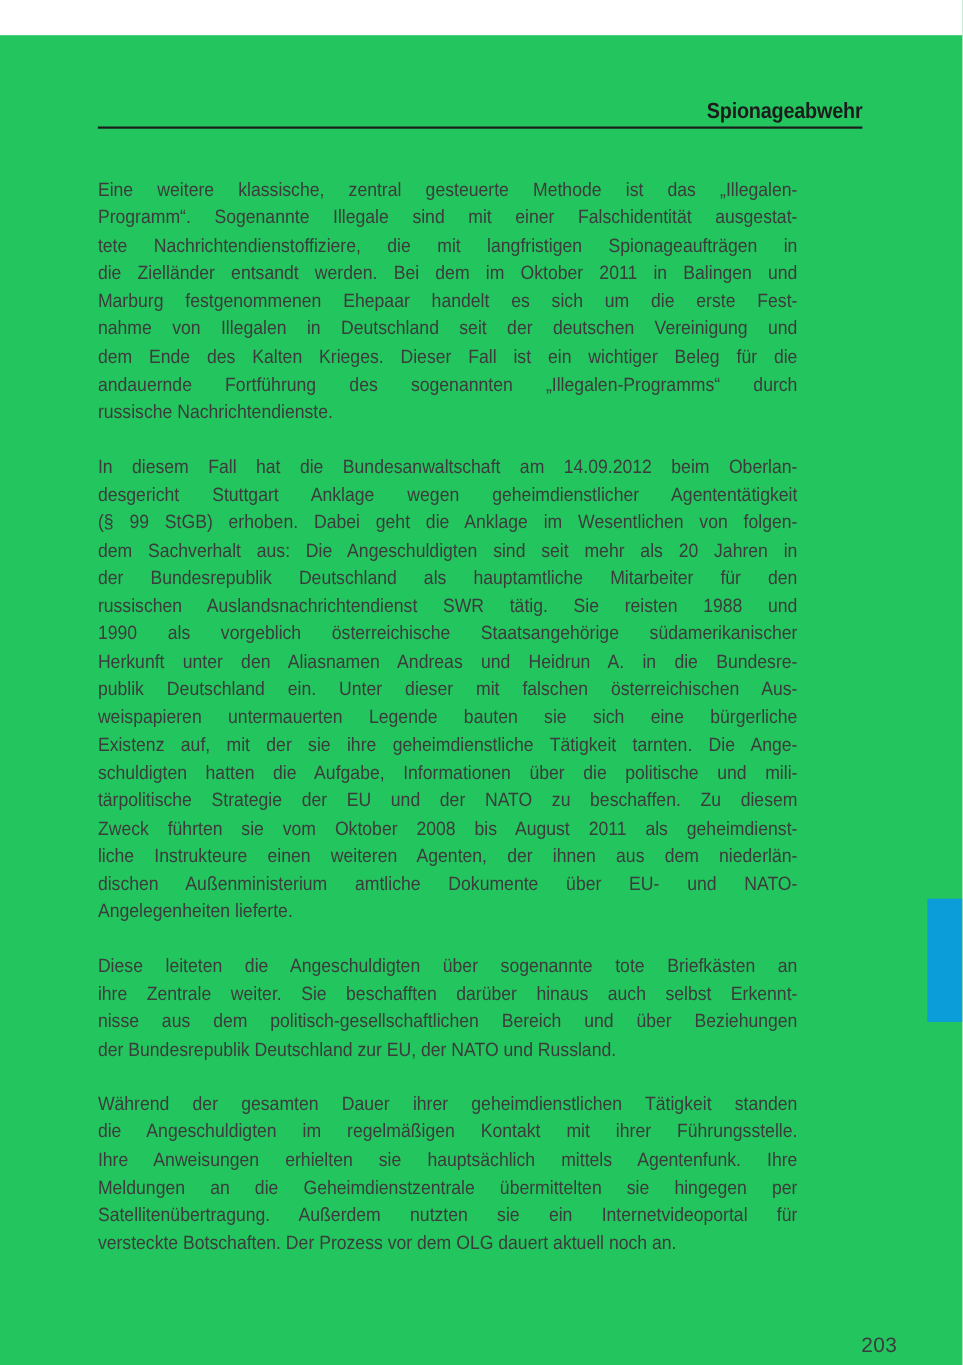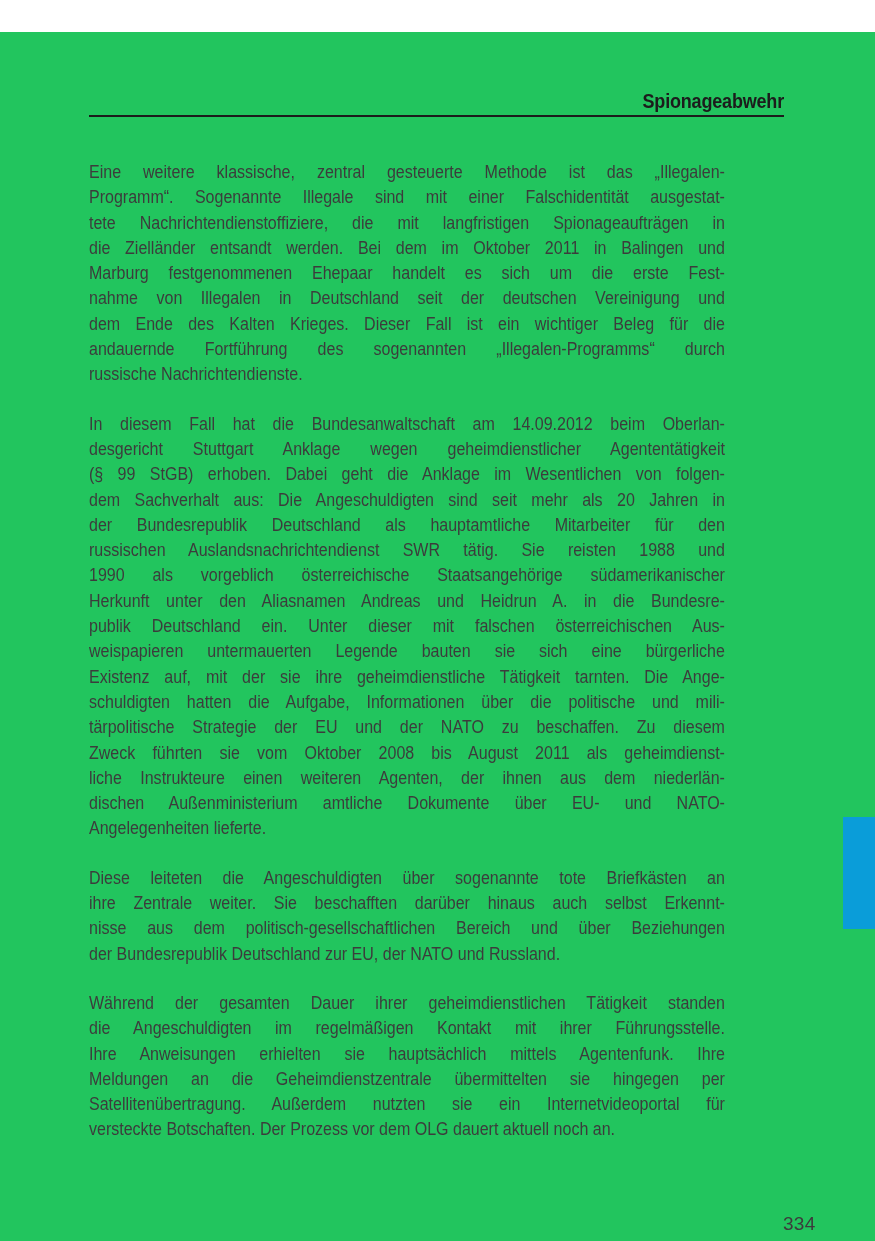--- a/index.html
+++ b/index.html
@@ -130,15 +130,15 @@
         <div class="line">die Angeschuldigten im regelmäßigen Kontakt mit ihrer Führungsstelle.</div>
         <div class="line">Ihre Anweisungen erhielten sie hauptsächlich mittels Agentenfunk. Ihre</div>
         <div class="line">Meldungen an die Geheimdienstzentrale übermittelten sie hingegen per</div>
         <div class="line">Satellitenübertragung. Außerdem nutzten sie ein Internetvideoportal für</div>
         <div class="line last">versteckte Botschaften. Der Prozess vor dem OLG dauert aktuell noch an.</div>
       </div>
     </div>
 
   <div class="edge-tab" style="background: rgb(10, 157, 217);"></div>
 
-  <div class="page-number">334</div>
+  <div class="page-number">203</div>
 
 </div>
 
 </body></html>

